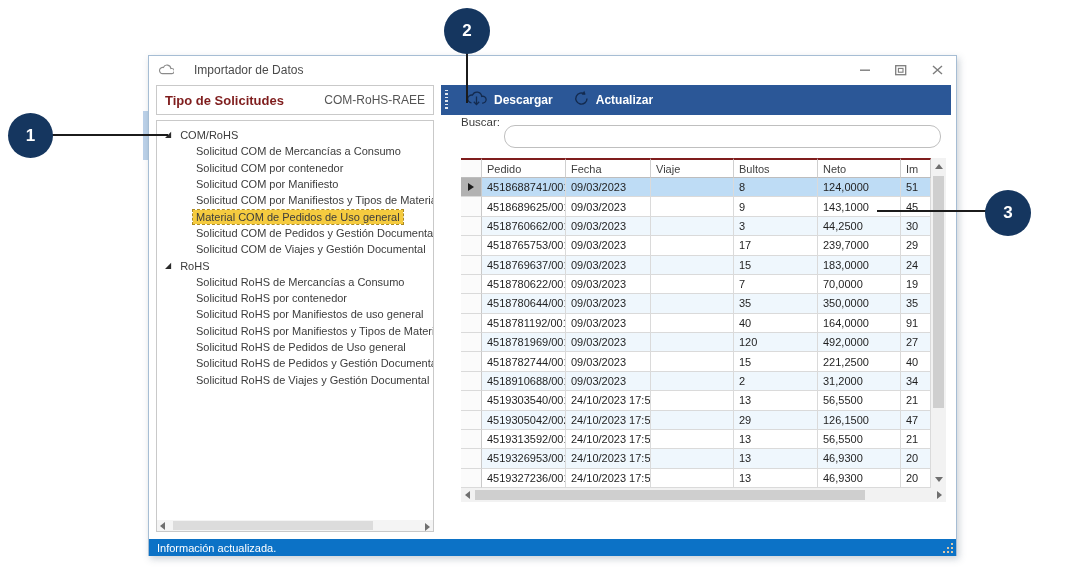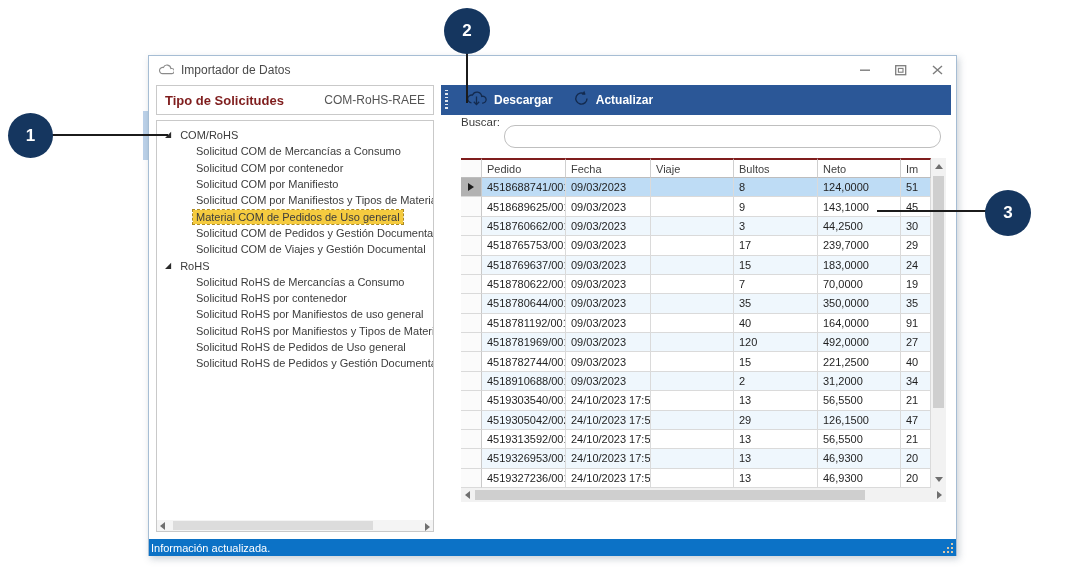--- a/index.html
+++ b/index.html
@@ -13,21 +13,21 @@
     font-size:17px; font-weight:bold; z-index:40; }
   .callout-line { position:absolute; background:#1b1b1b; z-index:39; }
   .edge-accent { position:absolute; left:143px; top:111px; width:5px; height:49px;
     background:#bcd2e9; z-index:5; }
 
   
   .window { position:absolute; left:148px; top:55px; width:809px; height:501px;
     background:#fff; border:1px solid #a6bdd4; box-shadow:2px 3px 7px rgba(70,90,110,.28); z-index:10; }
   .titlebar { position:absolute; left:0; top:0; right:0; height:28px; background:#fff;
     display:flex; align-items:center; padding-left:9px; }
-  .title-text { font-size:12px; color:#4a4a4a; margin-left:7px; }
+  .title-text { font-size:12px; color:#4a4a4a; margin-left:20px; }
   .win-controls { position:absolute; right:6px; top:0; height:28px; display:flex; align-items:center; gap:10px; }
   .win-btn { width:26px; height:20px; display:flex; align-items:center; justify-content:center; }
 
   
   .left-header { position:absolute; left:7px; top:29px; width:278px; height:30px;
     border:1px solid #c9c9c9; background:#fff; display:flex; align-items:center;
     justify-content:space-between; padding:0 8px; }
   .left-header .hdr-title { font-size:13px; font-weight:bold; color:#7f1d1d; }
   .left-header .hdr-badge { font-size:12px; color:#555; }
 
@@ -89,21 +89,21 @@
   .hsb { position:absolute; left:0; bottom:0; width:485px; height:14px; background:#f2f2f2; }
   .hsb .thumb { position:absolute; top:2px; bottom:2px; left:14px; width:390px; background:#cfcfcf; }
   .tri-left { position:absolute; left:4px; top:3px; border-top:4px solid transparent;
     border-bottom:4px solid transparent; border-right:5px solid #6f6f6f; }
   .tri-right { position:absolute; right:4px; top:3px; border-top:4px solid transparent;
     border-bottom:4px solid transparent; border-left:5px solid #6f6f6f; }
 
   
   .statusbar { position:absolute; left:0; right:0; top:483px; height:17px;
     background:var(--statusbar-blue,#0c72c6); color:#fff; font-size:11px;
-    display:flex; align-items:center; padding-left:2px; }
+    display:flex; align-items:center; padding-left:8px; }
   .size-grip { position:absolute; right:3px; bottom:3px; width:11px; height:11px; }
   .size-grip i { position:absolute; width:2px; height:2px; background:#d9c6a8; }
 </style>
 </head>
 <body>
 
 <div class="callout" style="left:8px; top:113px; width:45px; height:45px;">
   <span>1</span>
 </div>
 <div class="callout-line" style="left:52px; top:134px; width:116px; height:2px;"></div>
@@ -231,20 +231,24 @@
     <span class="tree-label">Solicitud RoHS por Manifiestos y Tipos de Material</span>
   </div>
         <div class="tree-item">
 
     <span class="tree-label">Solicitud RoHS de Pedidos de Uso general</span>
   </div>
         <div class="tree-item">
 
     <span class="tree-label">Solicitud RoHS de Pedidos y Gestión Documental</span>
   </div>
+        <div class="tree-item">
+
+    <span class="tree-label">Solicitud RoHS de Viajes y Gestión Documental</span>
+  </div>
       </div>
     <div class="tree-hscroll">
       <span class="sb-arrow tri-left" style="position:relative; left:3px; top:0;"></span>
       <span class="thumb"></span>
       <span class="sb-arrow tri-right" style="position:absolute; right:3px; top:3px;"></span>
     </div>
   </div>
 
   <span class="search-label">Buscar:</span>
   <input class="search-input" type="text" value="" style="">

